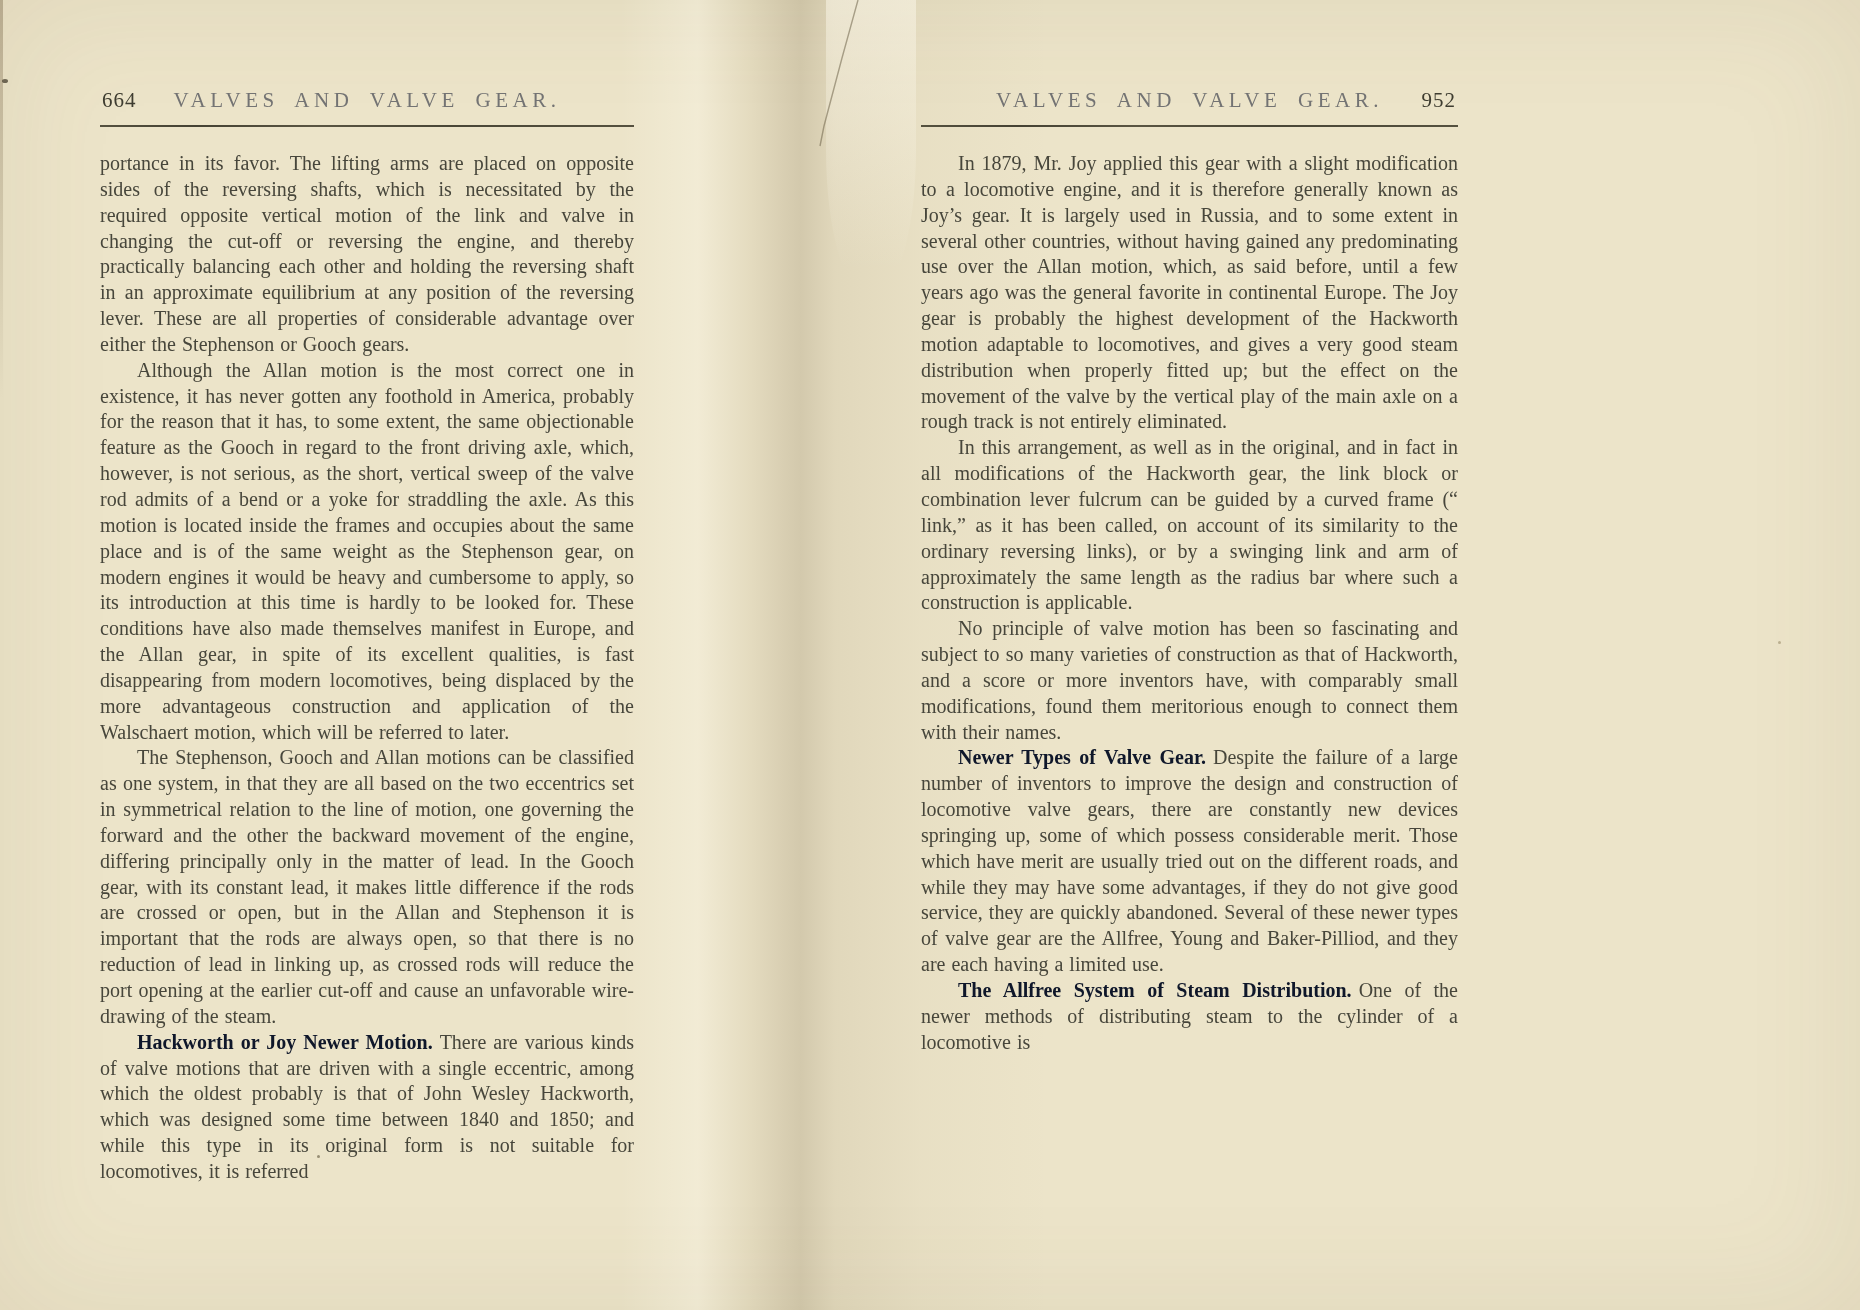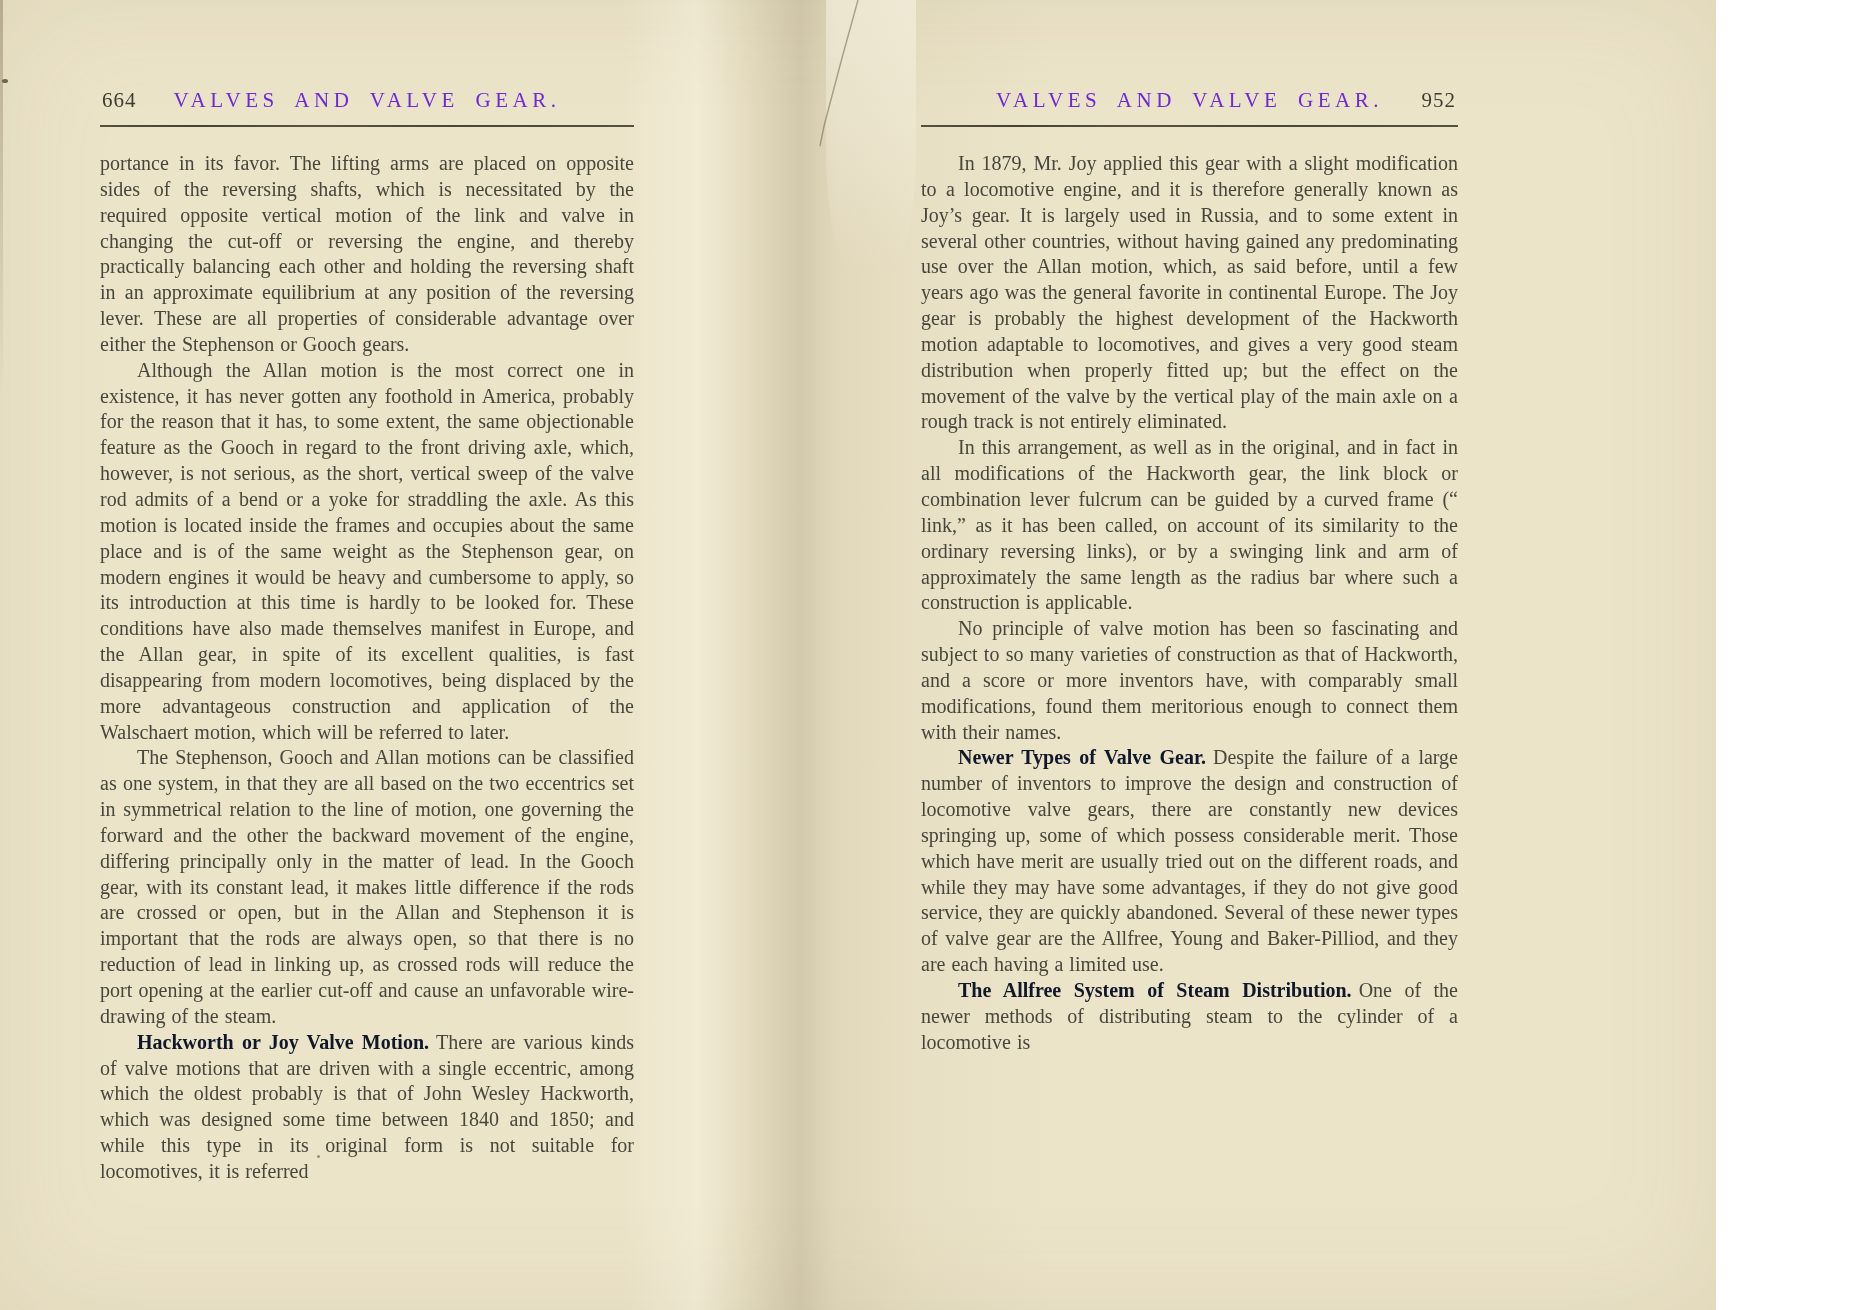--- a/index.html
+++ b/index.html
@@ -1,18 +1,18 @@
 <!DOCTYPE html>
 <html lang="en"><head>
 <meta charset="utf-8">
 <style>
   html,body { margin:0; padding:0; }
   .scan {
     position:relative;
-    width:1716px; height:1310px;
+    width:1860px; height:1310px;
     background:#ece4c9;
     overflow:hidden;
     font-family:"Liberation Serif", serif;
     color:#46453a;
   }
   
   .scan::before {
     content:"";
     position:absolute; inset:0;
     box-shadow: inset 0 0 120px rgba(120,100,60,0.10);
@@ -47,21 +47,21 @@
   .speck { position:absolute; border-radius:50%; pointer-events:none; }
 
   .page { position:absolute; top:88px; }
   .page-left  { left:100px; width:534px; }
   .page-right { left:921px; width:537px; }
 
   .page-header { position:relative; height:28px; }
   .running-head {
     position:absolute; left:50%; transform:translateX(-50%);
     font-size:21px; letter-spacing:4.5px; word-spacing:7px;
-    color:#6d28d9; white-space:nowrap;
+    color:#737373; white-space:nowrap;
   }
   .page-num { position:absolute; font-size:21px; letter-spacing:1px; color:#3e3c30; }
   .num-left  { left:2px; }
   .num-right { right:2px; }
   .head-rule {
     margin-top:9px; height:2px;
     background: linear-gradient(90deg,#55513f 0%, #454233 18%, #5a5542 40%, #494636 65%, #55513f 100%);
   }
 
   .page-body {
@@ -98,21 +98,21 @@
   <div class="page page-left">
     <div class="page-header">
       <span class="page-num num-left">664</span>
       <span class="running-head">VALVES AND VALVE GEAR.</span>
     </div>
     <div class="head-rule"></div>
     <div class="page-body">
         <p class="noindent">portance in its favor.  The lifting arms are placed on opposite sides of the reversing shafts, which is necessitated by the required opposite vertical motion of the link and valve in changing the cut-off or reversing the engine, and thereby practically balancing each other and holding the reversing shaft in an approximate equilibrium at any position of the reversing lever.  These are all properties of considerable advantage over either the Stephenson or Gooch gears.</p>
         <p class="indent">Although the Allan motion is the most correct one in existence, it has never gotten any foothold in America, probably for the reason that it has, to some extent, the same objectionable feature as the Gooch in regard to the front driving axle, which, however, is not serious, as the short, vertical sweep of the valve rod admits of a bend or a yoke for straddling the axle.  As this motion is located inside the frames and occupies about the same place and is of the same weight as the Stephenson gear, on modern engines it would be heavy and cumbersome to apply, so its introduction at this time is hardly to be looked for.  These conditions have also made themselves manifest in Europe, and the Allan gear, in spite of its excellent qualities, is fast disappearing from modern locomotives, being displaced by the more advantageous construction and application of the Walschaert motion, which will be referred to later.</p>
         <p class="indent">The Stephenson, Gooch and Allan motions can be classified as one system, in that they are all based on the two eccentrics set in symmetrical relation to the line of motion, one governing the forward and the other the backward movement of the engine, differing principally only in the matter of lead.  In the Gooch gear, with its constant lead, it makes little difference if the rods are crossed or open, but in the Allan and Stephenson it is important that the rods are always open, so that there is no reduction of lead in linking up, as crossed rods will reduce the port opening at the earlier cut-off and cause an unfavorable wire-drawing of the steam.</p>
-        <p class="indent"><b>Hackworth or Joy Valve Motion.</b>There are various kinds of valve motions that are driven with a single eccentric, among which the oldest probably is that of John Wesley Hackworth, which was designed some time between 1840 and 1850; and while this type in its original form is not suitable for locomotives, it is referred</p>
+        <p class="indent"><b>Hackworth or Joy Newer Motion.</b>There are various kinds of valve motions that are driven with a single eccentric, among which the oldest probably is that of John Wesley Hackworth, which was designed some time between 1840 and 1850; and while this type in its original form is not suitable for locomotives, it is referred</p>
       </div>
   </div>
 
   <div class="page page-right">
     <div class="page-header">
       <span class="running-head">VALVES AND VALVE GEAR.</span>
       <span class="page-num num-right">952</span>
     </div>
     <div class="head-rule"></div>
     <div class="page-body">

